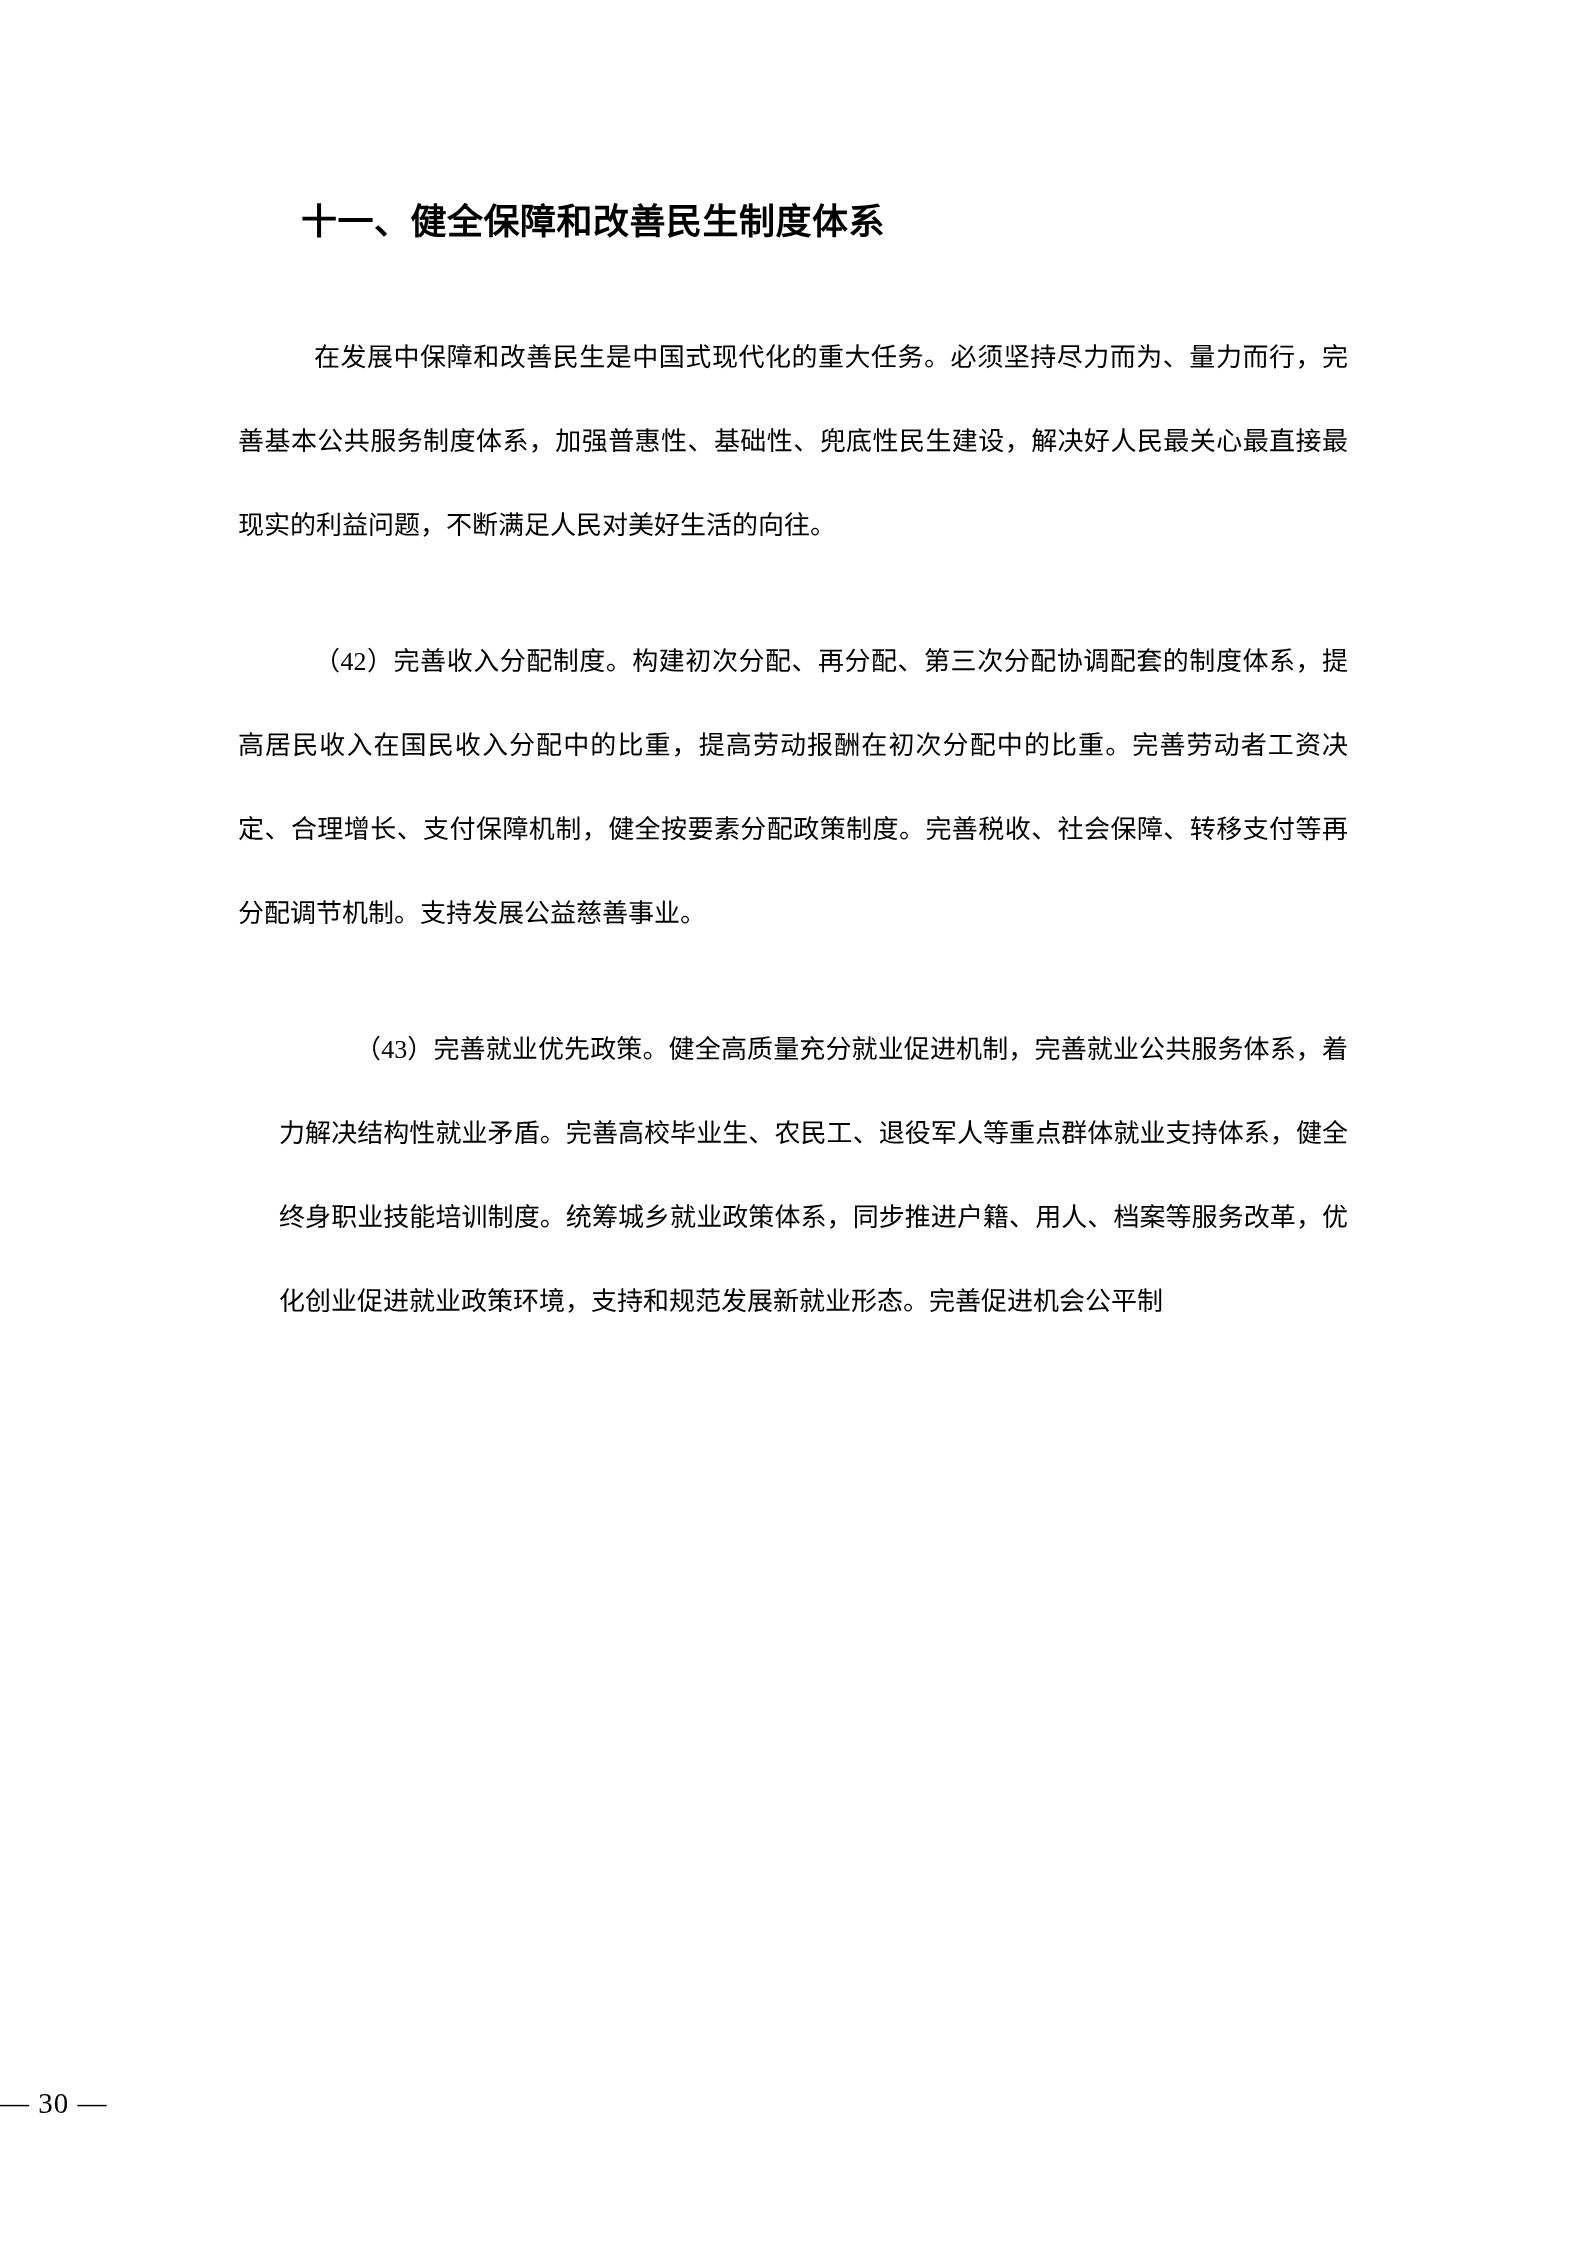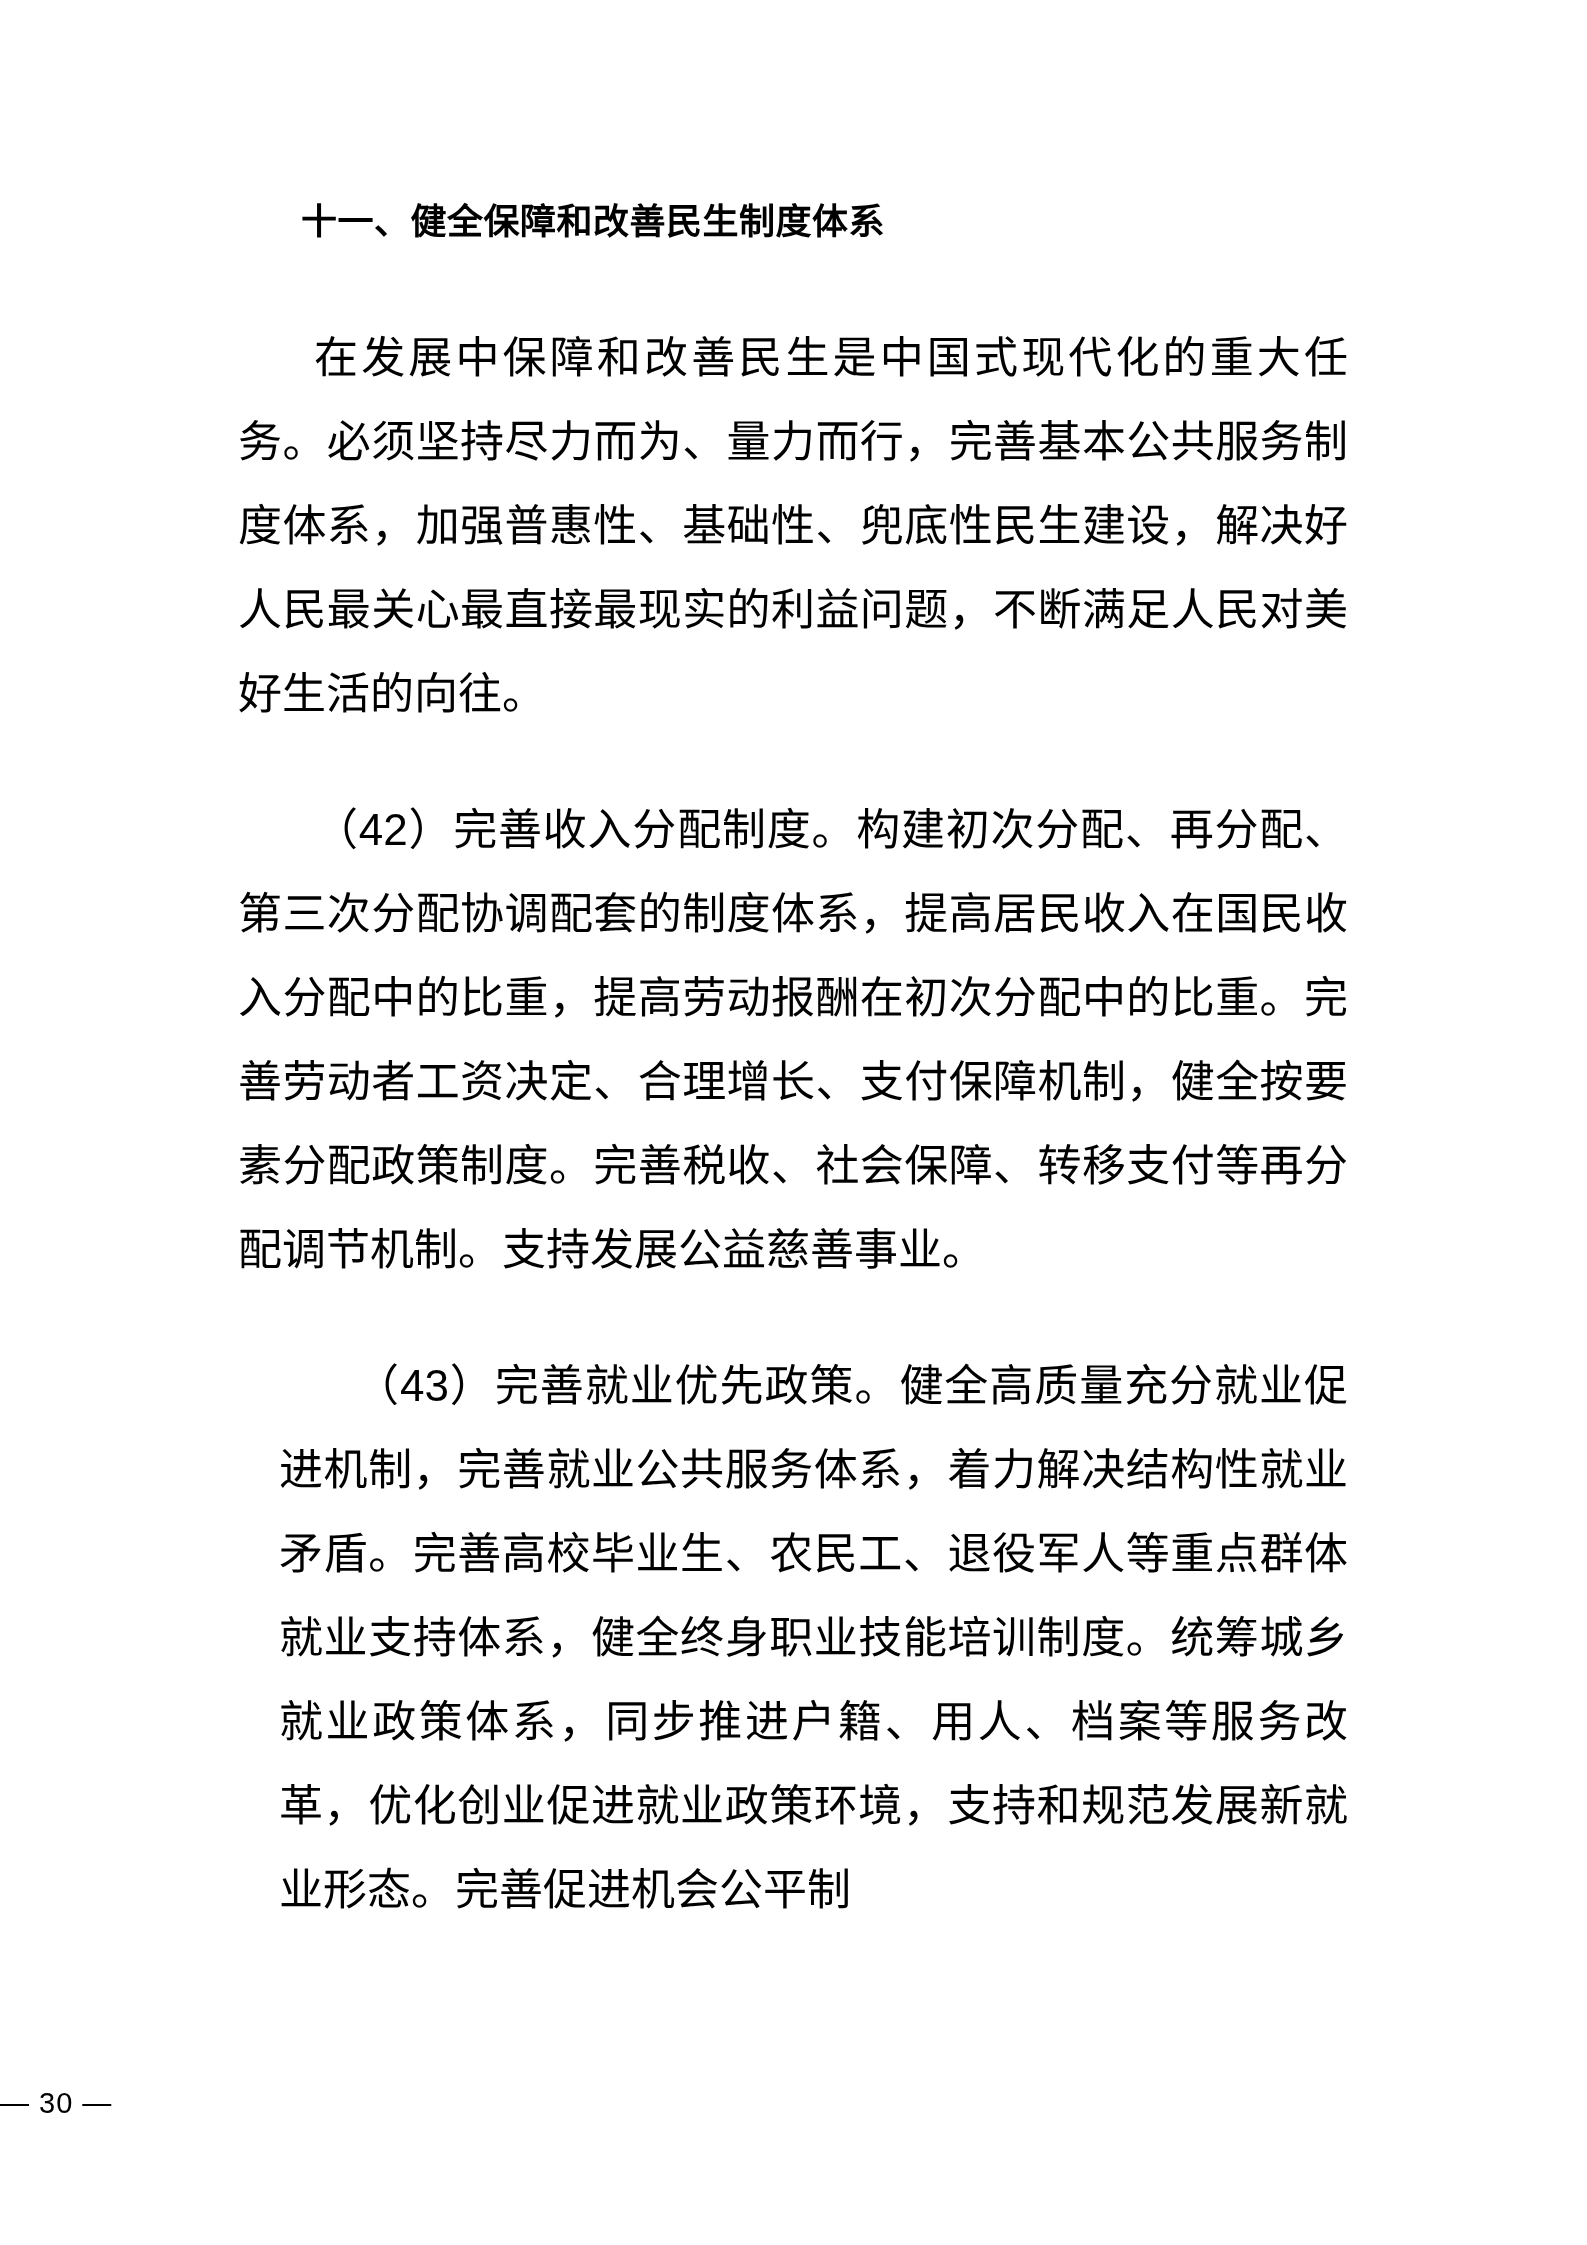--- a/index.html
+++ b/index.html
@@ -6,41 +6,41 @@
     margin: 0;
     padding: 0;
     background: #ffffff;
   }
   .page {
     position: relative;
     width: 1587px;
     height: 2245px;
     background: #ffffff;
     color: #000000;
-    font-family: Liberation Sans, sans-serif;
+    font-family: Liberation Serif, serif;
     overflow: hidden;
   }
   .content {
     position: absolute;
     top: 196px;
     left: 238px;
     width: 1110px;
   }
   .section-title {
     margin: 0 0 68px 0;
     padding-left: 63px;
     font-size: 36px;
     line-height: 52px;
     font-weight: bold;
     letter-spacing: 0.5px;
     white-space: nowrap;
   }
   .body-para {
     margin: 0 0 52px 0;
-    font-size: 44px;
+    font-size: 26px;
     line-height: 84px;
     text-align: justify;
     text-align-last: left;
     text-justify: inter-character;
     text-indent: 76px;
     letter-spacing: 0px;
     word-break: break-all;
   }
   .body-para:last-of-type {
     margin-bottom: 0;

